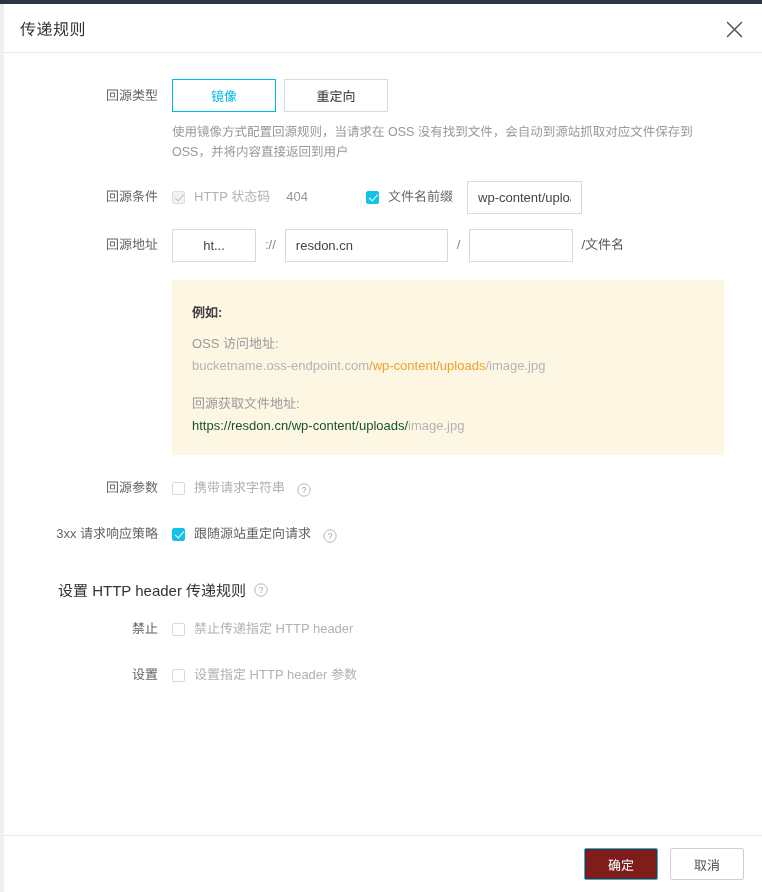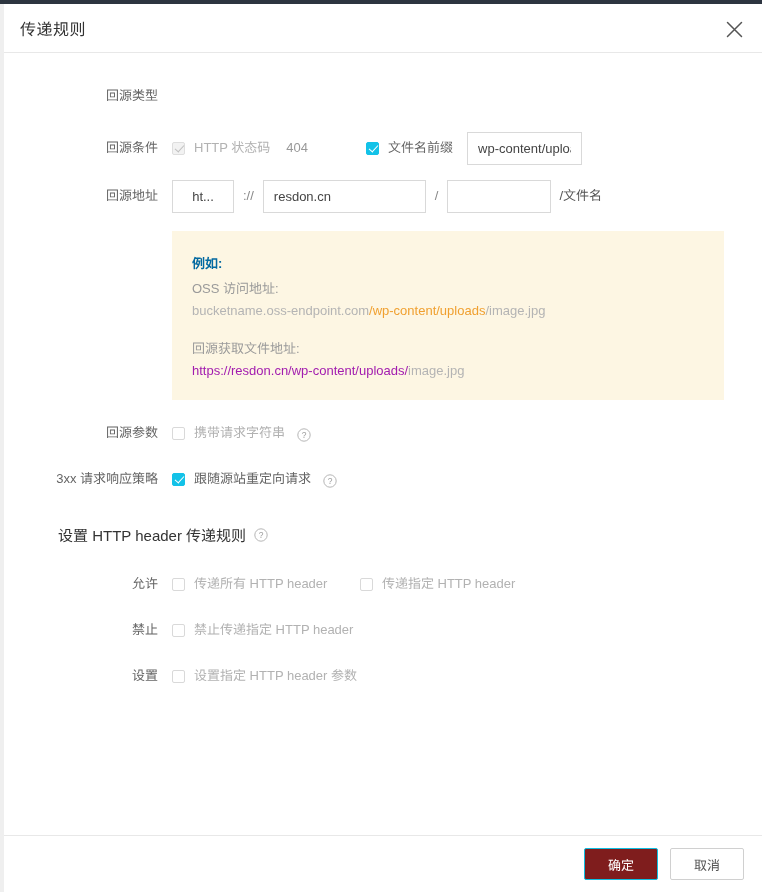--- a/index.html
+++ b/index.html
@@ -202,38 +202,38 @@
 
   
   .example-box {
     background: #fdf6e3;
     padding: 22px 20px 22px 20px;
     width: 552px;
     margin-top: 18px;
   }
   .ex-title {
     font-size: 13px;
-    color: #0369a1;
+    color: #404040;
     font-weight: bold;
-    margin-bottom: 6px;
+    margin-bottom: 12px;
   }
   .ex-label {
     font-size: 13px;
     color: #9a9a9a;
     margin-bottom: 6px;
   }
   .ex-url {
     font-size: 13px;
     color: #b4b4b4;
     margin-bottom: 20px;
     word-break: break-all;
   }
   .ex-url:last-child { margin-bottom: 0; }
   .hl { color: #f0a030; }
-  .hl-strong { color: #a21caf; }
+  .hl-strong { color: #14532d; }
 
   
   .help-icon {
     display: inline-flex;
     align-items: center;
     justify-content: center;
     width: 14px; height: 14px;
     margin-left: 8px;
     vertical-align: middle;
     cursor: pointer;
@@ -299,20 +299,27 @@
         <svg width="19" height="19" viewBox="0 0 19 19" aria-hidden="true">
           <path d="M2.5 2.5 L16.5 16.5 M16.5 2.5 L2.5 16.5" stroke="#555555" stroke-width="1.5" fill="none" stroke-linecap="round"></path>
         </svg>
       </div>
     </div>
 
     <div class="modal-body">
 
       <div class="form-row" style="margin-top:10px;">
         <div class="form-label">回源类型</div>
+        <div class="form-control">
+          <div class="btn-group">
+            <button type="button" class="seg-btn active">镜像</button>
+            <button type="button" class="seg-btn">重定向</button>
+          </div>
+          <div class="hint-text">使用镜像方式配置回源规则，当请求在 OSS 没有找到文件，会自动到源站抓取对应文件保存到 OSS，并将内容直接返回到用户</div>
+        </div>
       </div>
 
       <div class="form-row" style="margin-top:18px;">
         <div class="form-label">回源条件</div>
         <div class="form-control">
           <div style="display:flex; align-items:center;">
             <label class="cbx-wrap">
               <span class="cbx checked disabled"></span>
               <span class="cbx-label muted">HTTP 状态码</span>
               <span class="cbx-value">404</span>
@@ -325,21 +332,21 @@
 
             <input class="inp" type="text" style="width: 115px; margin-left: 14px;" value="wp-content/uploads/">
           </div>
         </div>
       </div>
 
       <div class="form-row" style="margin-top:14px;justify-content:space-between;">
         <div class="form-label">回源地址</div>
         <div class="form-control">
           <div class="url-row">
-            <input class="inp" type="text" style="width: 62px; text-align: center;" value="ht...">
+            <input class="inp" type="text" style="width: 84px; text-align: center;" value="ht...">
             <span class="sep-text">://</span>
             <input class="inp" type="text" style="width: 163px;" value="resdon.cn">
             <span class="sep-text">/</span>
             <input class="inp" type="text" style="width: 104px;" value="">
             <span class="suffix-text">/文件名</span>
           </div>
 
           <div class="example-box">
             <div class="ex-title">例如:</div>
 
@@ -387,33 +394,20 @@
       <div class="section-title" style="margin-top:28px;">
         <span>设置 HTTP header 传递规则</span>
         <span class="help-icon">
           <svg width="14" height="14" viewBox="0 0 14 14" aria-hidden="true">
             <circle cx="7" cy="7" r="6.2" fill="none" stroke="#b6b6b6" stroke-width="1"></circle>
             <text x="7" y="10.3" font-size="8.5" fill="#9b9b9b" text-anchor="middle" font-family="Liberation Sans, sans-serif">?</text>
           </svg>
         </span>
       </div>
 
-      <div class="form-row" style="margin-top:22px;">
-        <div class="form-label">允许</div>
-        <div class="form-control">
-          <label class="cbx-wrap">
-            <span class="cbx"></span>
-            <span class="cbx-label muted">传递所有 HTTP header</span>
-          </label>
-          <label class="cbx-wrap" style="margin-left:28px;">
-            <span class="cbx"></span>
-            <span class="cbx-label muted">传递指定 HTTP header</span>
-          </label>
-        </div>
-      </div>
 
       <div class="form-row" style="margin-top:12px;">
         <div class="form-label">禁止</div>
         <div class="form-control">
           <label class="cbx-wrap">
             <span class="cbx"></span>
             <span class="cbx-label muted">禁止传递指定 HTTP header</span>
           </label>
         </div>
       </div>

